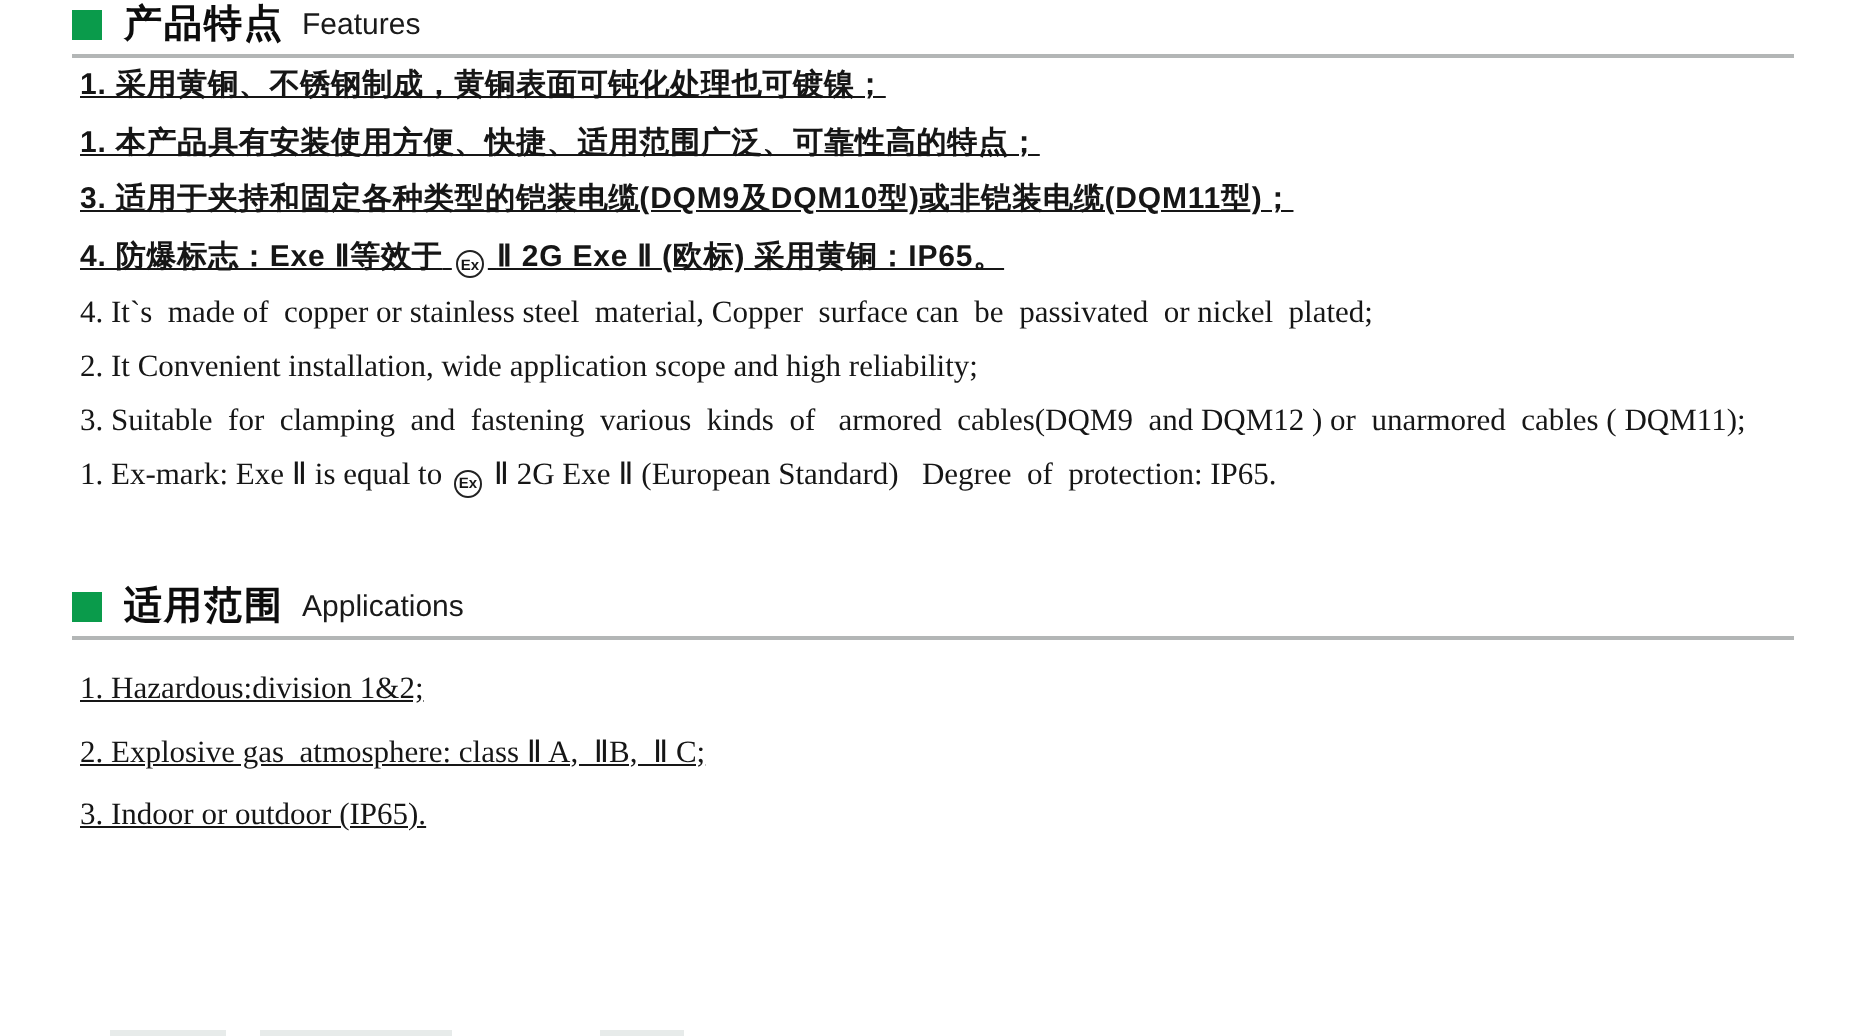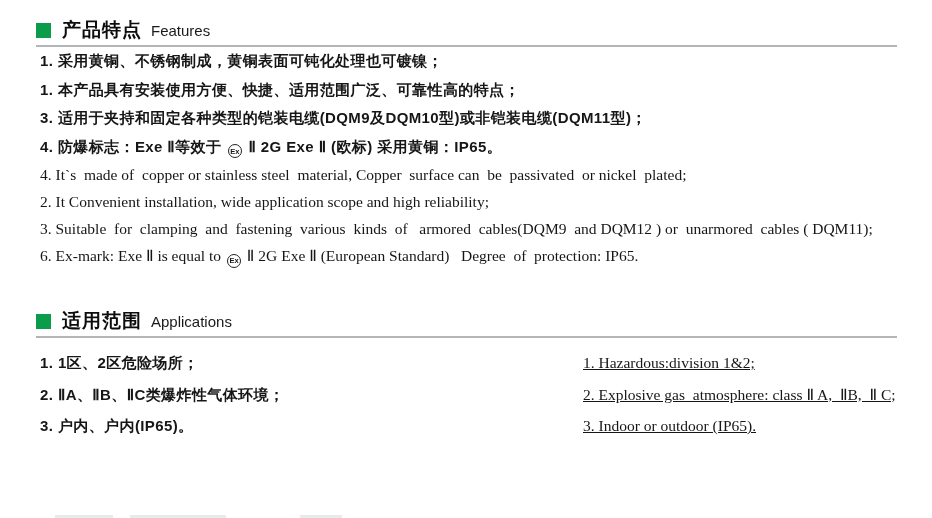--- a/index.html
+++ b/index.html
@@ -44,42 +44,42 @@
     font-size: 15px;
     font-weight: 400;
     margin-left: 9px;
     color: #1a1a1a;
   }
   .rule {
     margin-left: 36px;
     width: 861px;
     border-bottom: 2px solid #b3b6b6;
   }
-  .hdr1 { padding-top: 18px; }
+  .hdr1 { }
   .rule1 { margin-top: 3px; }
   .hdr2 { margin-top: 40px; }
   .rule2 { margin-top: 3px; }
 
   
   ul.list {
     list-style: none;
     margin: 0;
     padding: 0 0 0 40px;
   }
   ul.list li {
     white-space: pre-wrap;
   }
   .zh-list {
     margin-top: 14px;
     font-family: "Liberation Sans", sans-serif;
     font-size: 15px;
     font-weight: 600;
     letter-spacing: 0.4px;
   }
-  .zh-list li { line-height: 28.5px; height: 28.5px; }
+  .zh-list li { line-height: 28.5px; height: 28.5px; text-decoration: underline; }
   .en-list {
     margin-top: 21px;
     font-family: "Liberation Serif", serif;
     font-size: 15.5px;
     font-weight: 400;
   }
   .en-list li { line-height: 27px; height: 27px; }
 
   .app-columns {
     display: flex;
@@ -147,36 +147,31 @@
     <li>1. 采用黄铜、不锈钢制成，黄铜表面可钝化处理也可镀镍；</li>
     <li>1. 本产品具有安装使用方便、快捷、适用范围广泛、可靠性高的特点；</li>
     <li>3. 适用于夹持和固定各种类型的铠装电缆(DQM9及DQM10型)或非铠装电缆(DQM11型)；</li>
     <li><span>4. 防爆标志：Exe Ⅱ等效于</span> <span class="ex-badge">Ex</span> <span>Ⅱ 2G Exe Ⅱ (欧标) 采用黄铜：IP65。</span></li>
   </ul>
 
   <ul class="list en-list">
     <li>4. It`s  made of  copper or stainless steel  material, Copper  surface can  be  passivated  or nickel  plated;</li>
     <li>2. It Convenient installation, wide application scope and high reliability;</li>
     <li>3. Suitable  for  clamping  and  fastening  various  kinds  of   armored  cables(DQM9  and DQM12 ) or  unarmored  cables ( DQM11);</li>
-    <li><span>6. Ex-mark: Exe Ⅱ is equal to</span> <span class="ex-badge">Ex</span> <span>Ⅱ 2G Exe Ⅱ (European Standard)   Degree  of  protection: IP65.</span></li>
+    <li><span>1. Ex-mark: Exe Ⅱ is equal to</span> <span class="ex-badge">Ex</span> <span>Ⅱ 2G Exe Ⅱ (European Standard)   Degree  of  protection: IP65.</span></li>
   </ul>
 
   <div class="section-header hdr2">
     <span class="bullet"></span>
     <span class="title-zh">适用范围</span>
     <span class="title-en">Applications</span>
   </div>
   <div class="rule rule2"></div>
 
   <div class="app-columns">
-    <ul class="list app-col-zh">
-      <li>1. 1区、2区危险场所；</li>
-      <li>2. ⅡA、ⅡB、ⅡC类爆炸性气体环境；</li>
-      <li>3. 户内、户内(IP65)。</li>
-    </ul>
     <ul class="list app-col-en">
       <li>1. Hazardous:division 1&amp;2;</li>
       <li>2. Explosive gas  atmosphere: class Ⅱ A,  ⅡB,  Ⅱ C;</li>
       <li>3. Indoor or outdoor (IP65).</li>
     </ul>
   </div>
 
   <div class="footer-artifact fa1"></div>
   <div class="footer-artifact fa2"></div>
   <div class="footer-artifact fa3"></div>

